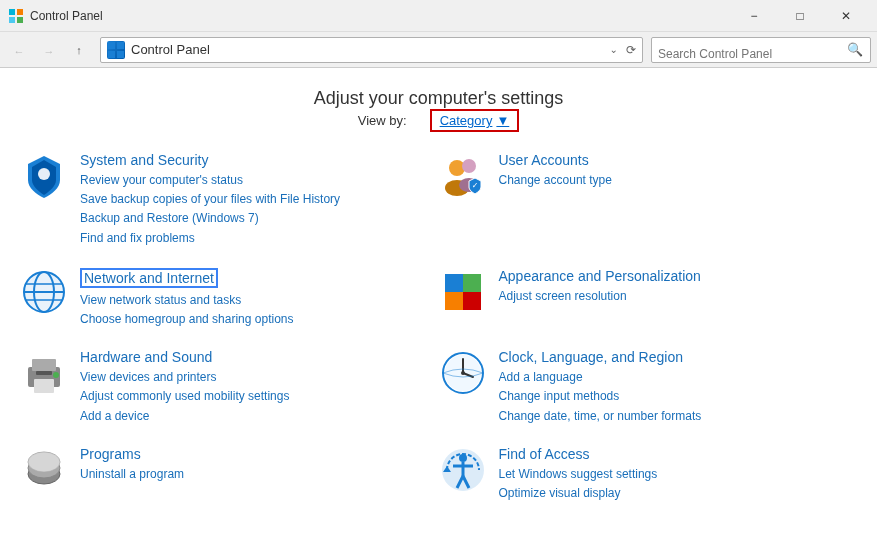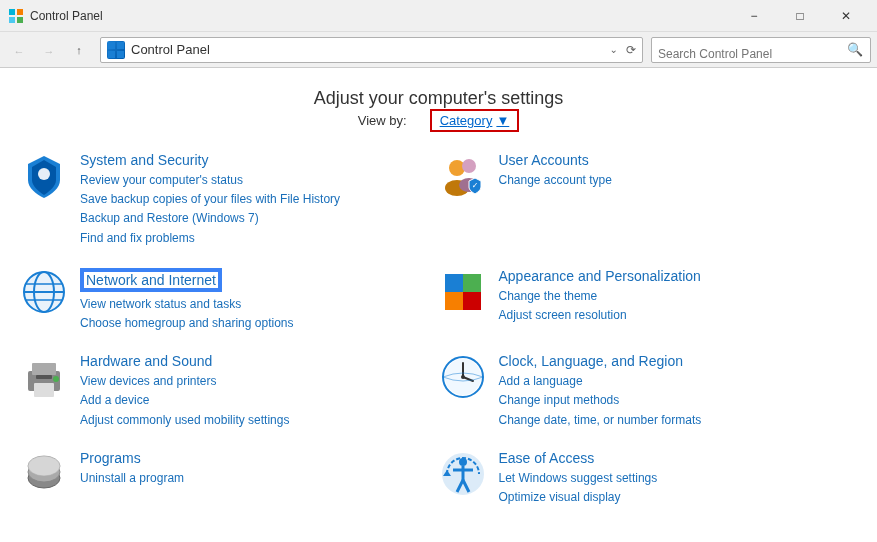--- a/index.html
+++ b/index.html
@@ -124,21 +124,21 @@
     .cat-content { flex: 1; }
     .cat-title {
       font-size: 14px;
       color: #1a6fba;
       cursor: pointer;
       text-decoration: none;
       display: block;
       margin-bottom: 3px;
     }
     .cat-title.highlighted {
-      border: 4px solid #3b82f6;
+      border: 2px solid #3b82f6;
       display: inline-block;
       padding: 0 2px;
     }
     .cat-link {
       font-size: 12px;
       color: #1a6fba;
       cursor: pointer;
       display: block;
       line-height: 1.6;
     }
@@ -264,41 +264,40 @@
         <svg width="48" height="48" viewBox="0 0 48 48">
           <rect x="6" y="6" width="36" height="36" rx="3" fill="#e8e8e8"></rect>
           <rect x="6" y="6" width="18" height="18" fill="#1a7fd4"></rect>
           <rect x="24" y="6" width="18" height="18" fill="#4caf50"></rect>
           <rect x="6" y="24" width="18" height="18" fill="#f77f00"></rect>
           <rect x="24" y="24" width="18" height="18" fill="#cc0000"></rect>
         </svg>
       </div>
       <div class="cat-content">
         <span class="cat-title">Appearance and Personalization</span>
-        <span class="cat-link">Change the theme</span>
         <span class="cat-link">Adjust screen resolution</span>
       </div>
     </div>
 
     <div class="category-item">
       <div class="cat-icon">
         <svg width="48" height="48" viewBox="0 0 48 48">
 
           <rect x="8" y="18" width="32" height="20" rx="2" fill="#888"></rect>
           <rect x="12" y="10" width="24" height="12" rx="1" fill="#aaa"></rect>
           <rect x="14" y="30" width="20" height="14" rx="1" fill="#ddd"></rect>
           <rect x="16" y="22" width="16" height="4" rx="1" fill="#555"></rect>
           <circle cx="36" cy="26" r="3" fill="#4caf50"></circle>
         </svg>
       </div>
       <div class="cat-content">
         <span class="cat-title">Hardware and Sound</span>
         <span class="cat-link">View devices and printers</span>
+        <span class="cat-link">Adjust commonly used mobility settings</span>
         <span class="cat-link">Add a device</span>
-        <span class="cat-link">Adjust commonly used mobility settings</span>
       </div>
     </div>
 
     <div class="category-item">
       <div class="cat-icon">
         <svg width="48" height="48" viewBox="0 0 48 48">
           <circle cx="24" cy="24" r="20" fill="white" stroke="#1a7fd4" stroke-width="2"></circle>
           <circle cx="24" cy="24" r="18" fill="#f0f8ff"></circle>
           <line x1="24" y1="24" x2="24" y2="10" stroke="#333" stroke-width="2" stroke-linecap="round"></line>
           <line x1="24" y1="24" x2="34" y2="28" stroke="#333" stroke-width="2" stroke-linecap="round"></line>
@@ -340,20 +339,20 @@
           <line x1="24" y1="16" x2="24" y2="30" stroke="#1a7fd4" stroke-width="3"></line>
           <line x1="14" y1="20" x2="34" y2="20" stroke="#1a7fd4" stroke-width="3"></line>
           <line x1="24" y1="30" x2="18" y2="42" stroke="#1a7fd4" stroke-width="3"></line>
           <line x1="24" y1="30" x2="30" y2="42" stroke="#1a7fd4" stroke-width="3"></line>
 
           <path d="M8 24 A16 16 0 1 1 40 24" fill="none" stroke="#1a7fd4" stroke-width="2" stroke-dasharray="4,2"></path>
           <polygon points="8,20 4,26 12,26" fill="#1a7fd4"></polygon>
         </svg>
       </div>
       <div class="cat-content">
-        <span class="cat-title">Ease of Access</span>
+        <span class="cat-title">Find of Access</span>
         <span class="cat-link">Let Windows suggest settings</span>
         <span class="cat-link">Optimize visual display</span>
       </div>
     </div>
 
   </div>
 </div>
 
 </body></html>

